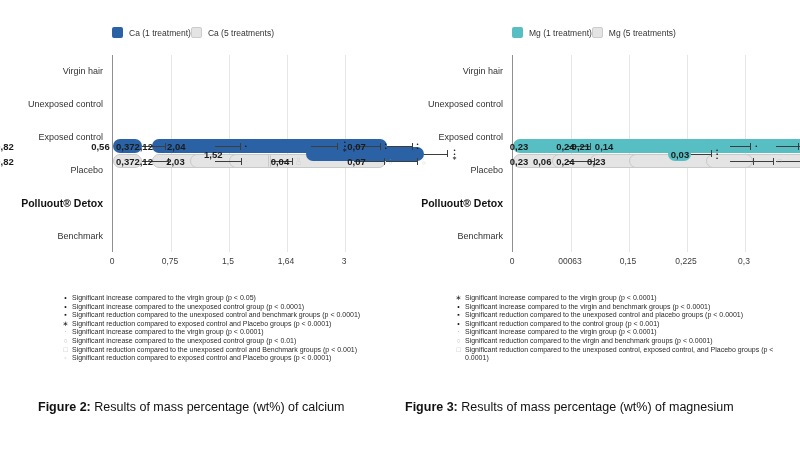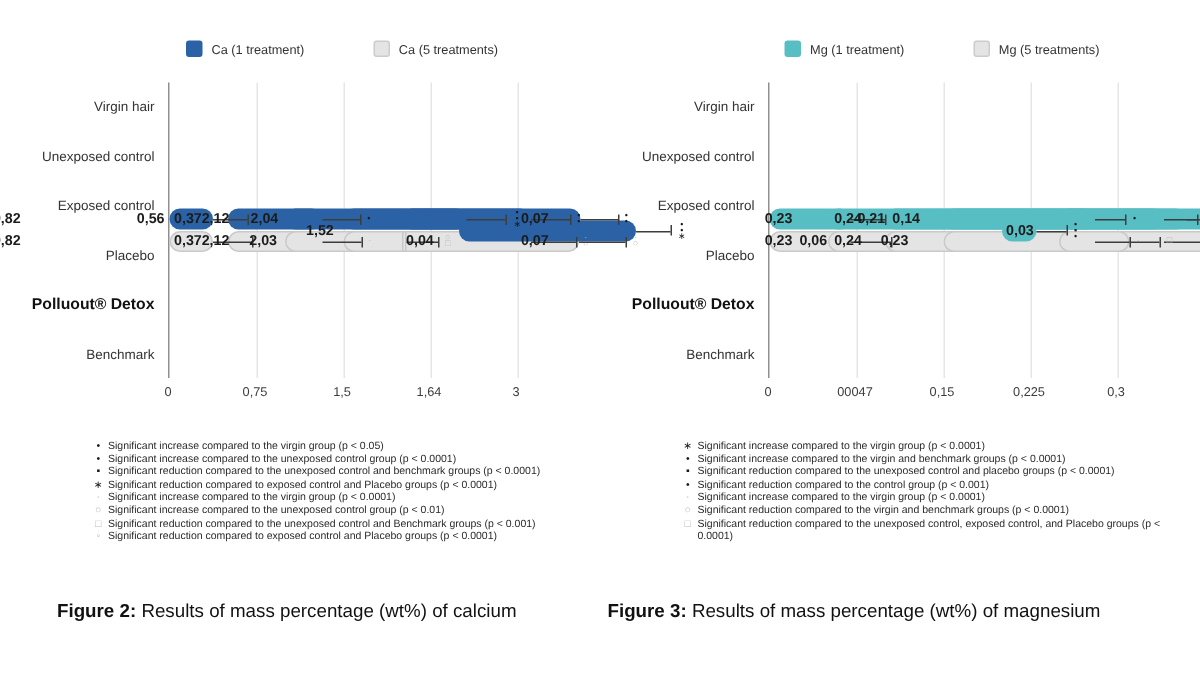--- a/index.html
+++ b/index.html
@@ -1,18 +1,18 @@
 <!DOCTYPE html>
 <html><head>
 <meta charset="utf-8">
 <style>
   html,body{margin:0;padding:0;background:#fff;}
   .page{width:800px;height:453px;background:#ffffff;font-family:"Liberation Sans",sans-serif;display:flex;overflow:hidden;}
   .panel{width:400px;height:453px;box-sizing:border-box;display:flex;flex-direction:column;padding-top:26px;}
-  .legend{display:flex;justify-content:center;gap:46px;margin-left:112px;width:232px;height:13px;align-items:center;}
+  .legend{display:flex;justify-content:flex-start;margin-left:112px;width:232px;height:13px;align-items:center;}
   .legend-item{display:flex;align-items:center;gap:6px;}
   .swatch{width:11px;height:11px;border-radius:2px;flex:none;}
   .swatch.gray{border:1px solid #cccccc;box-sizing:border-box;}
   .legend-label{font-size:8.5px;color:#333333;white-space:nowrap;}
   .chart-body{display:flex;margin-top:16px;}
   .labels-col{width:112px;display:flex;flex-direction:column;height:197px;}
   .label-cell{flex:1;display:flex;align-items:center;justify-content:flex-end;padding-right:9px;font-size:9px;color:#333333;white-space:nowrap;}
   .label-cell.bold{font-weight:700;font-size:10.5px;color:#111111;}
   .plot{position:relative;width:232px;height:197px;border-left:1.5px solid #8f8f8f;display:flex;flex-direction:row;}
   .gridline{position:absolute;top:0;bottom:0;width:1px;background:#e6e6e6;}
@@ -357,21 +357,21 @@
               <div class="wcap" style="left: 66.5px;"></div>
               <div class="marks light" style="left: 71.5px;">
                 <span>□</span>
               </div>
             </div>
           </div>
         </div>
     </div>
     <div class="axis-row">
         <span class="tick" style="left: 0px;">0</span>
-        <span class="tick" style="left: 58px;">00047</span>
+        <span class="tick" style="left: 58px;">00063</span>
         <span class="tick" style="left: 116px;">0,15</span>
         <span class="tick" style="left: 174px;">0,225</span>
         <span class="tick" style="left: 232px;">0,3</span>
       </div>
     <div class="footnotes">
         <div class="fn">
           <span class="fn-marker">∗</span>
           <span class="fn-text">Significant increase compared to the virgin group (p &lt; 0.0001)</span>
         </div>
         <div class="fn">

